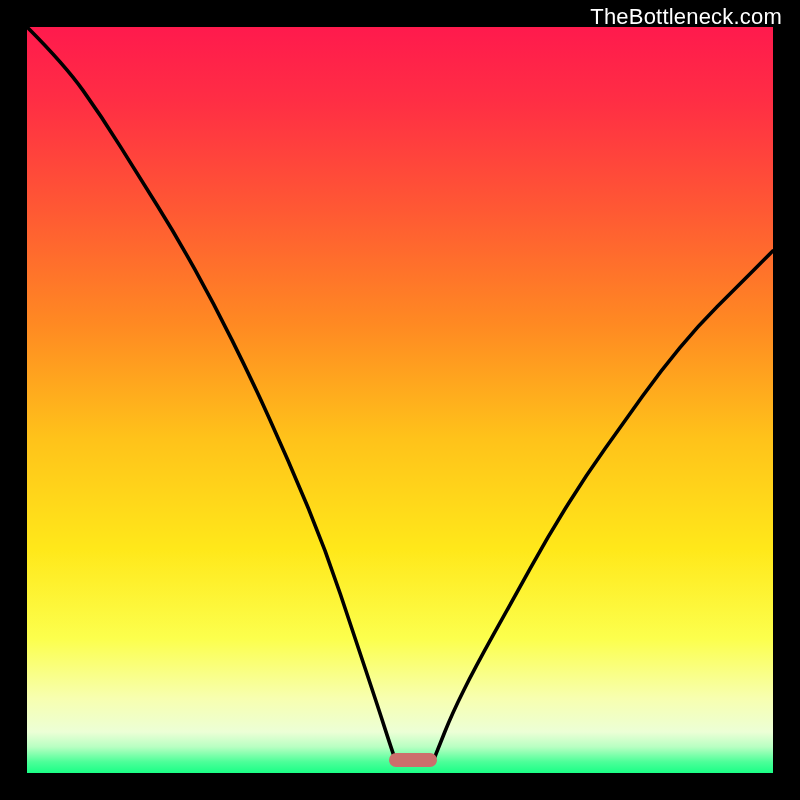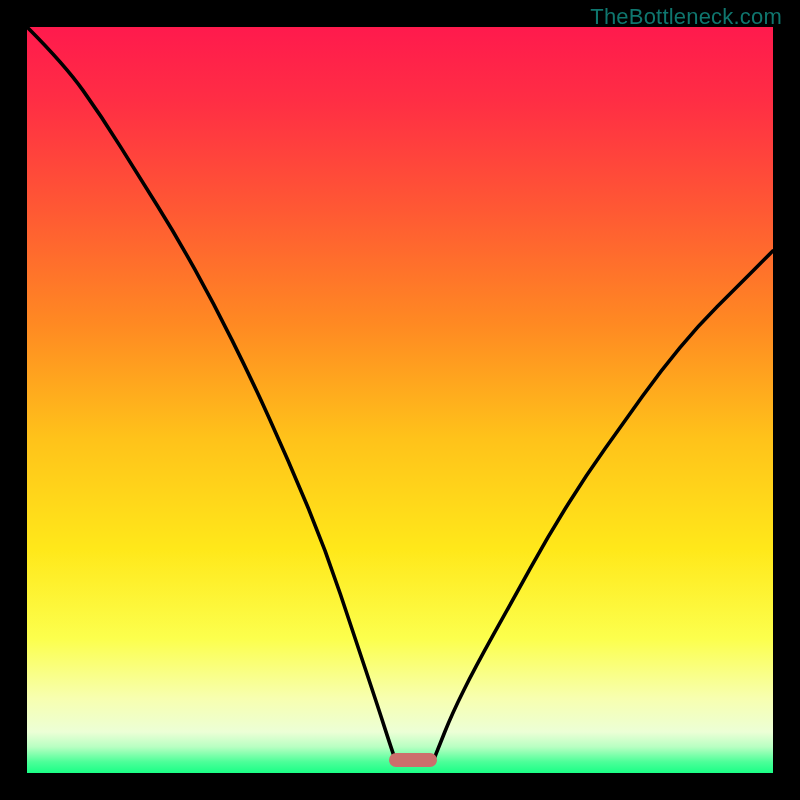--- a/index.html
+++ b/index.html
@@ -39,21 +39,21 @@
     width: 48px;
     height: 14px;
     border-radius: 7px;
     background: #cc6f6c;
     transform: translate(-50%, -50%);
   }
   .watermark {
     position: absolute;
     top: 4px;
     right: 18px;
-    color: #0f766e;
+    color: #ffffff;
     font-size: 22px;
     font-weight: 500;
     letter-spacing: 0.2px;
   }
 </style>
 </head>
 <body>
 
 <div class="frame">
   <div class="plot">

